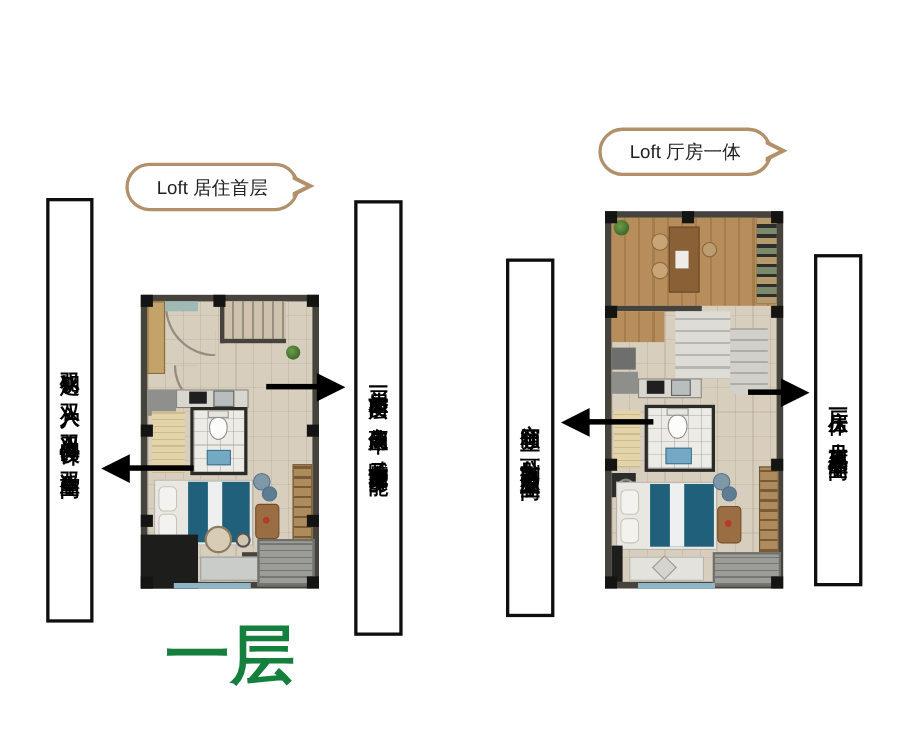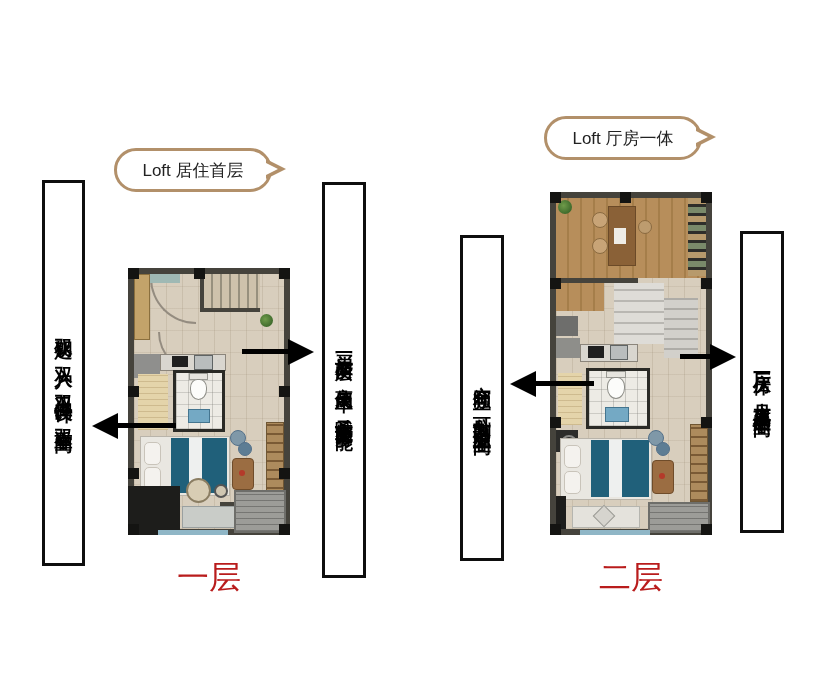--- a/index.html
+++ b/index.html
@@ -19,21 +19,21 @@
   .tail-i{position:absolute;right:-9px;top:11px;width:0;height:0;
           border-top:7px solid transparent;border-bottom:7px solid transparent;border-left:14px solid #fff;}
 
   
   .vbox{position:absolute;border:3px solid #0e0e0e;background:#fff;display:flex;
         align-items:center;justify-content:center;z-index:3;}
   .vbox span{writing-mode:vertical-rl;text-orientation:upright;font-size:18px;font-weight:bold;
              letter-spacing:2px;line-height:1;color:#000;white-space:pre-wrap;}
 
   
-  .flabel{position:absolute;width:162px;text-align:center;font-size:32px;font-weight:400;color:#b91c1c;}
+  .flabel{position:absolute;width:162px;text-align:center;font-size:59px;font-weight:700;color:#15803d;}
 
   
   .arrow{position:absolute;height:26px;z-index:2;}
   .arrow .shaft{position:absolute;top:10px;height:5px;background:#000;}
   .arrow.left .shaft{left:18px;right:0;}
   .arrow.right .shaft{left:0;right:18px;}
   .arrow .head{position:absolute;top:0;width:0;height:0;border-top:13px solid transparent;border-bottom:13px solid transparent;}
   .arrow.left .head{left:0;border-right:26px solid #000;}
   .arrow.right .head{right:0;border-left:26px solid #000;}
 
@@ -250,15 +250,14 @@
     <div class="blk" style="right:0;bottom:0;"></div>
     <div class="blk" style="left:0;top:86px;"></div>
     <div class="blk" style="right:0;top:86px;"></div>
     <div class="blk" style="left:0;top:225px;"></div>
     <div class="blk" style="right:0;top:225px;"></div>
     <div class="blk" style="left:70px;top:0;"></div>
     <div class="winline" style="left:30px;bottom:0;width:70px;height:5px;"></div>
   </div>
 
   <div class="flabel" style="left:128px;top:556px;">一层</div>
-  <div class="flabel" style="left:550px;top:556px;">二层</div>
 
 </div>
 
 </body></html>

